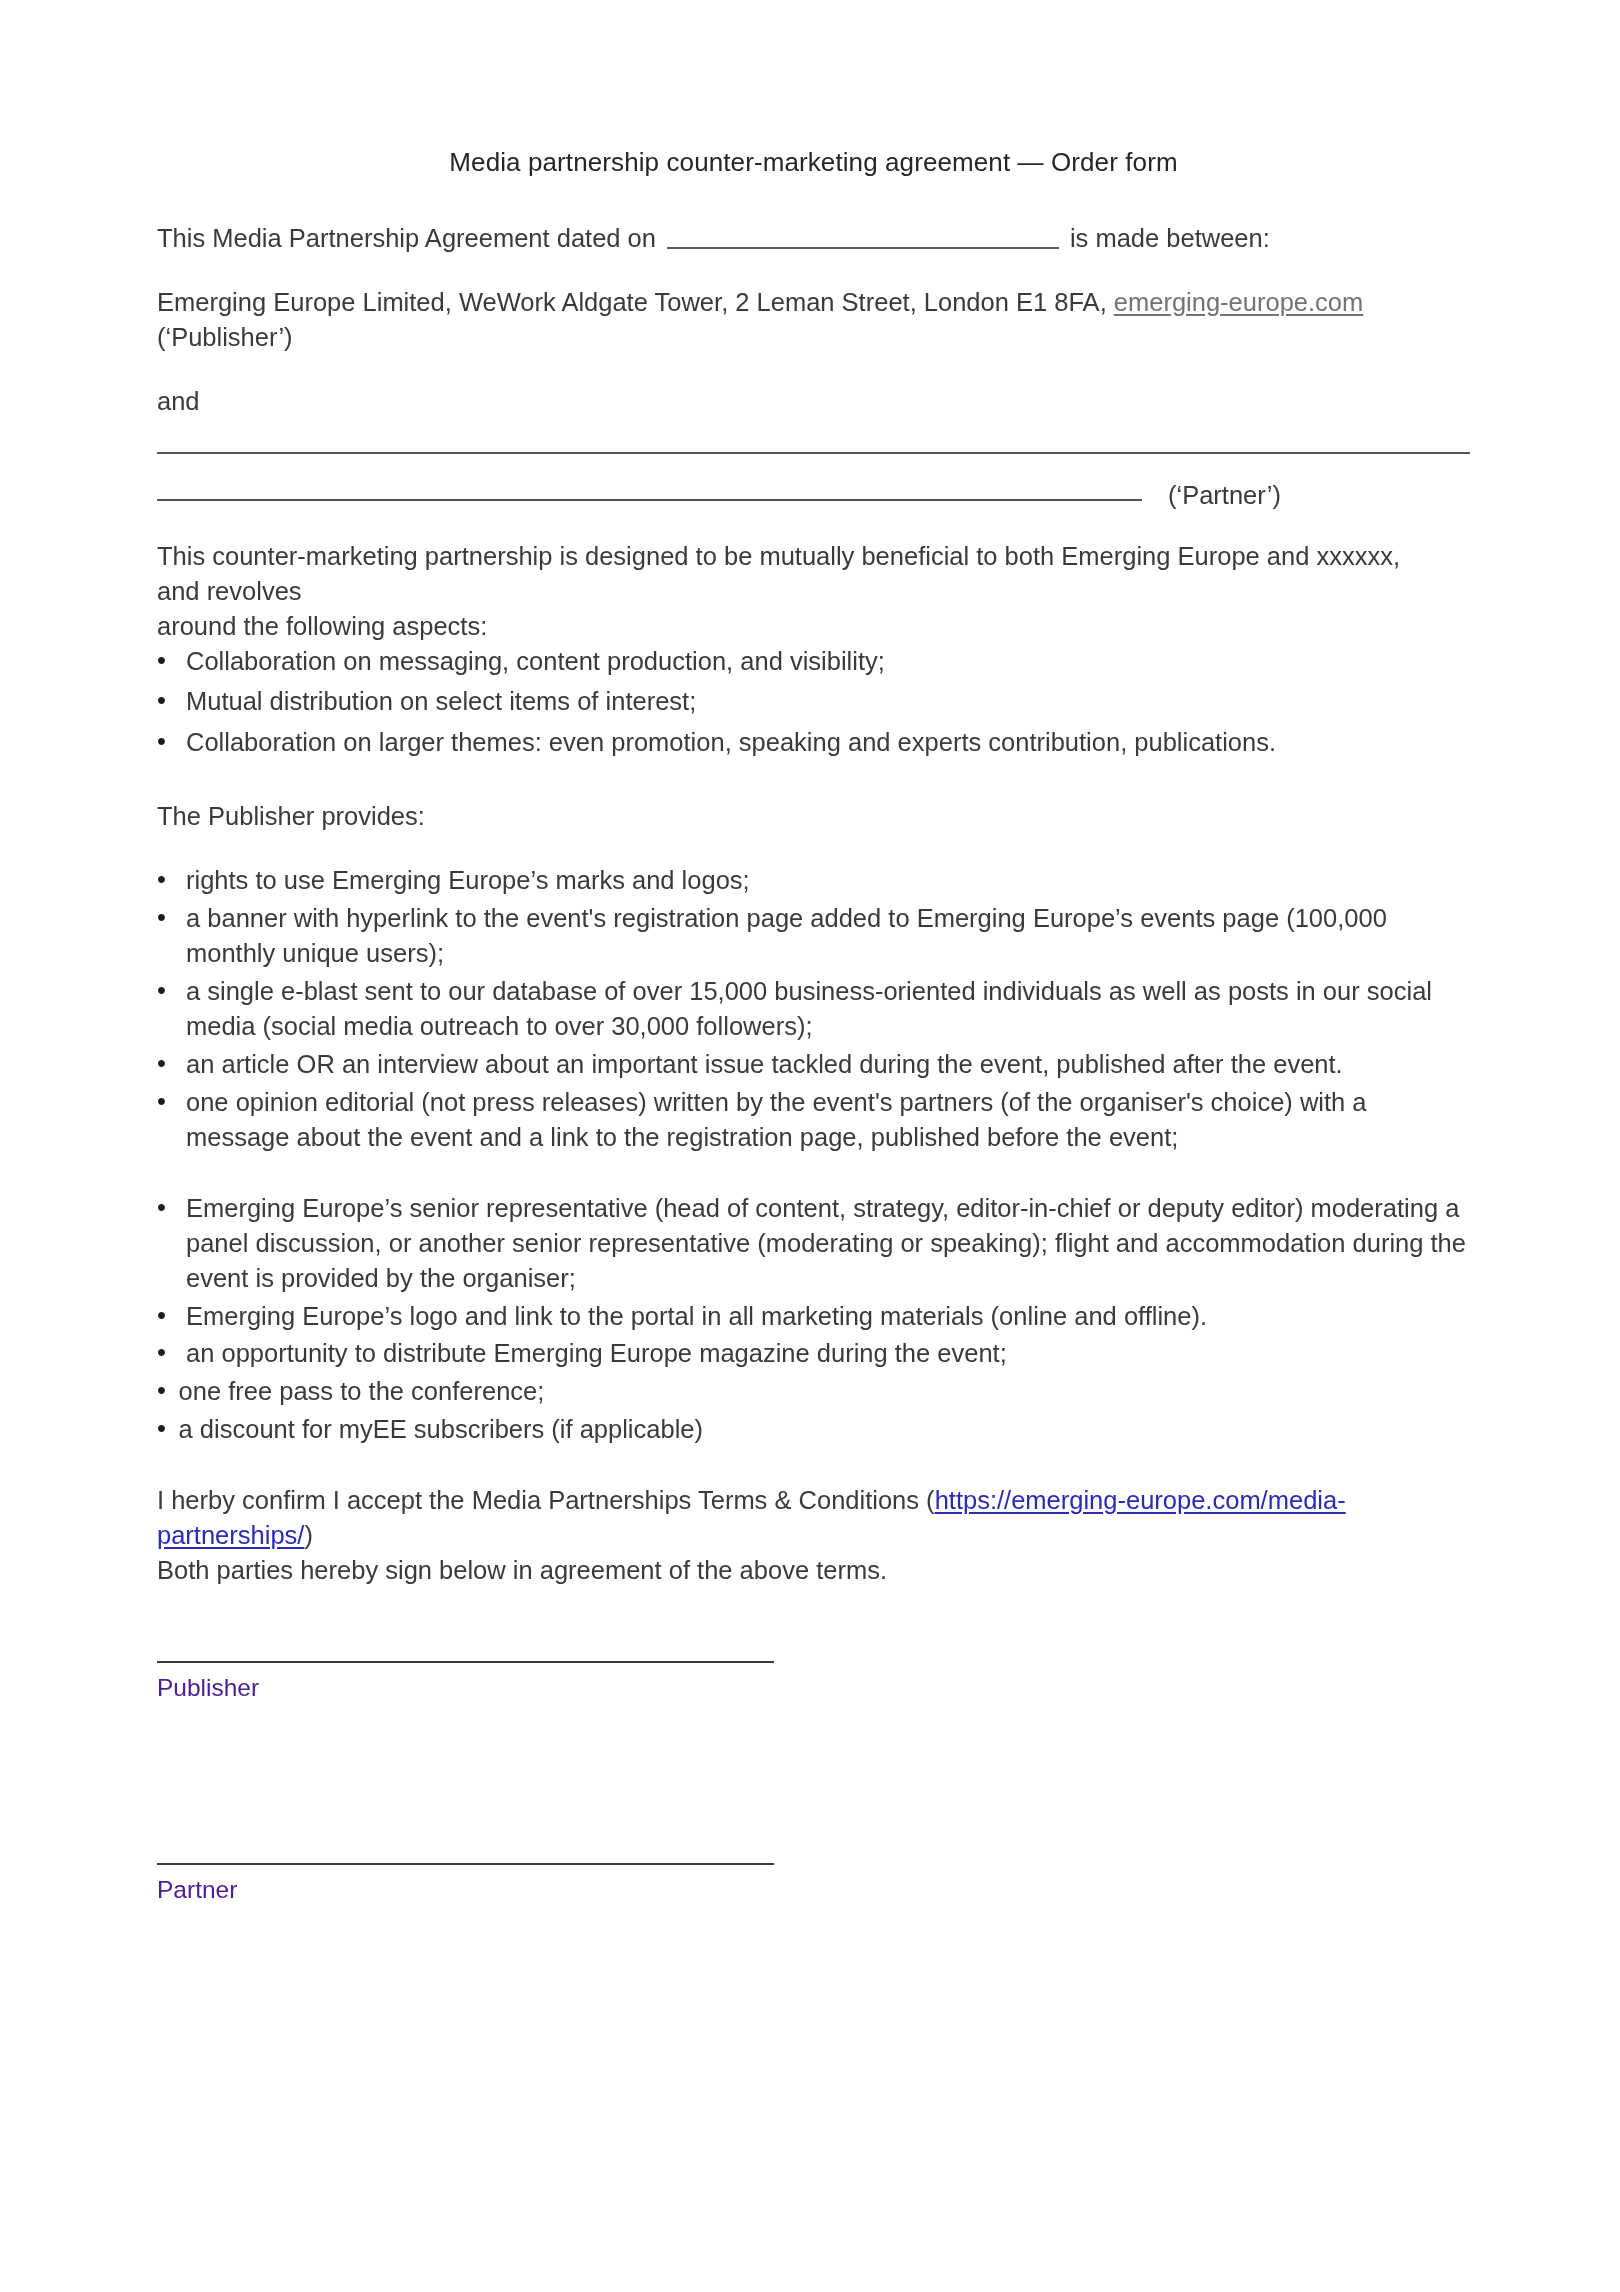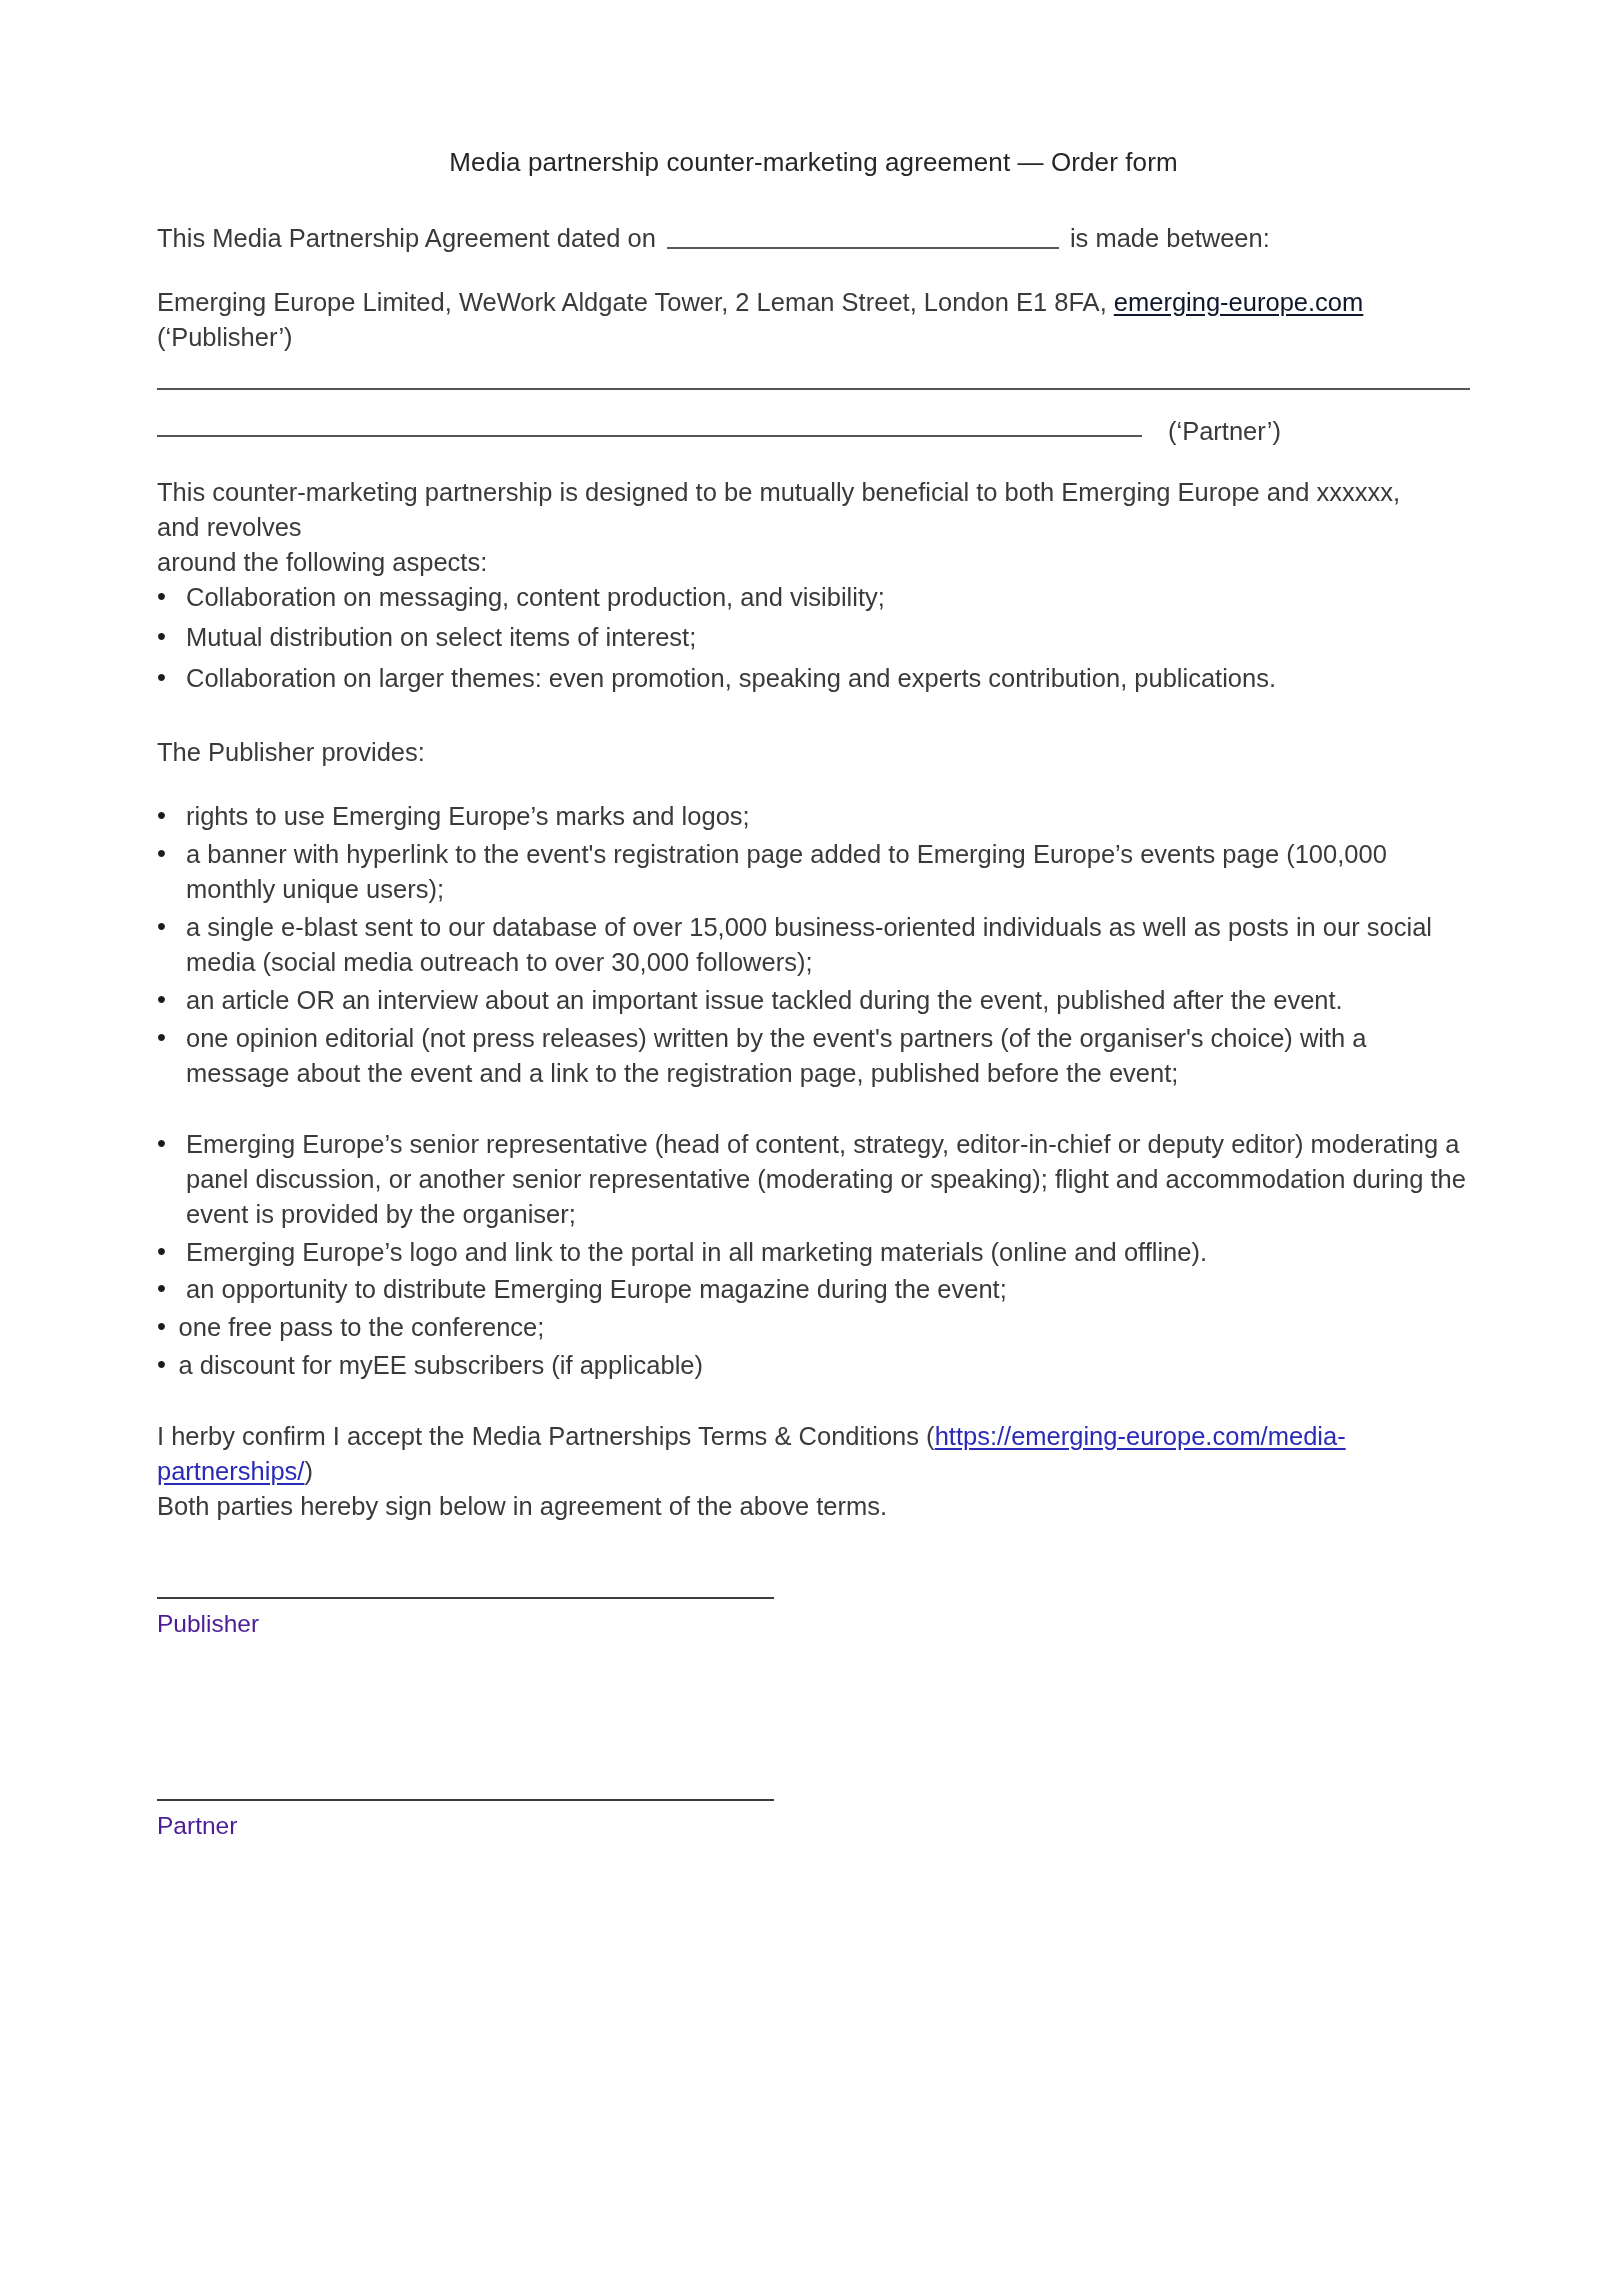--- a/index.html
+++ b/index.html
@@ -46,21 +46,21 @@
   .fill-inline {
     display: inline-block;
     width: 392px;
     border-bottom: 2px solid #5a5a5a;
     height: 19.6px;
     vertical-align: -2px;
     margin: 0 3.9px;
   }
 
   .link {
-    color: #0f172a;
+    color: #737373;
     text-decoration: underline;
     text-underline-offset: 2.9px;
   }
   .link-blue {
     color: #2a2ab8;
     text-decoration: underline;
     text-underline-offset: 2.9px;
     word-break: break-word;
   }
 
@@ -153,20 +153,21 @@
       <span class="fill-inline"></span>
       <span>is made between:</span>
     </p>
 
     <p class="para">
       <span>Emerging Europe Limited, WeWork Aldgate Tower, 2 Leman Street, London E1  8FA,</span>
       <a class="link" href="#">emerging-europe.com</a><br>
       <span>(‘Publisher’)</span>
     </p>
 
+    <p class="para">and</p>
 
     <div class="blank-block">
       <div class="rule-full"></div>
       <div class="rule-row">
         <div class="rule-partial"></div>
         <div class="partner-tag">(‘Partner’)</div>
       </div>
     </div>
 
     <p class="para tight">This counter-marketing partnership is designed to be mutually beneficial to both Emerging Europe and xxxxxx,</p>

